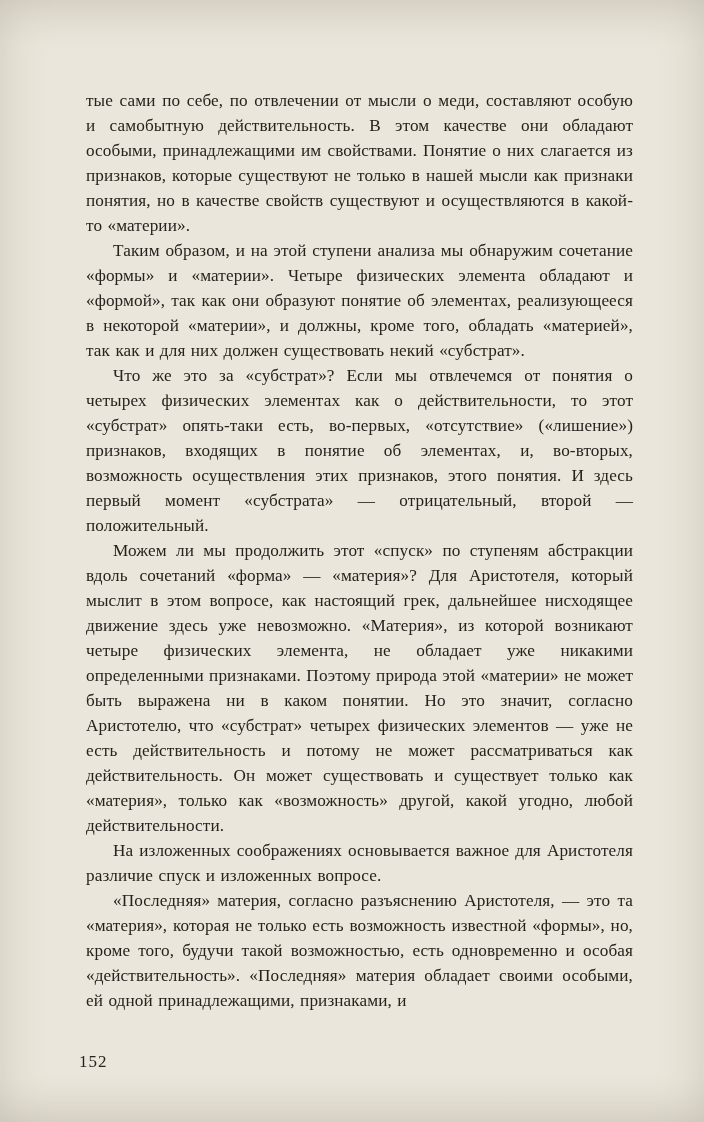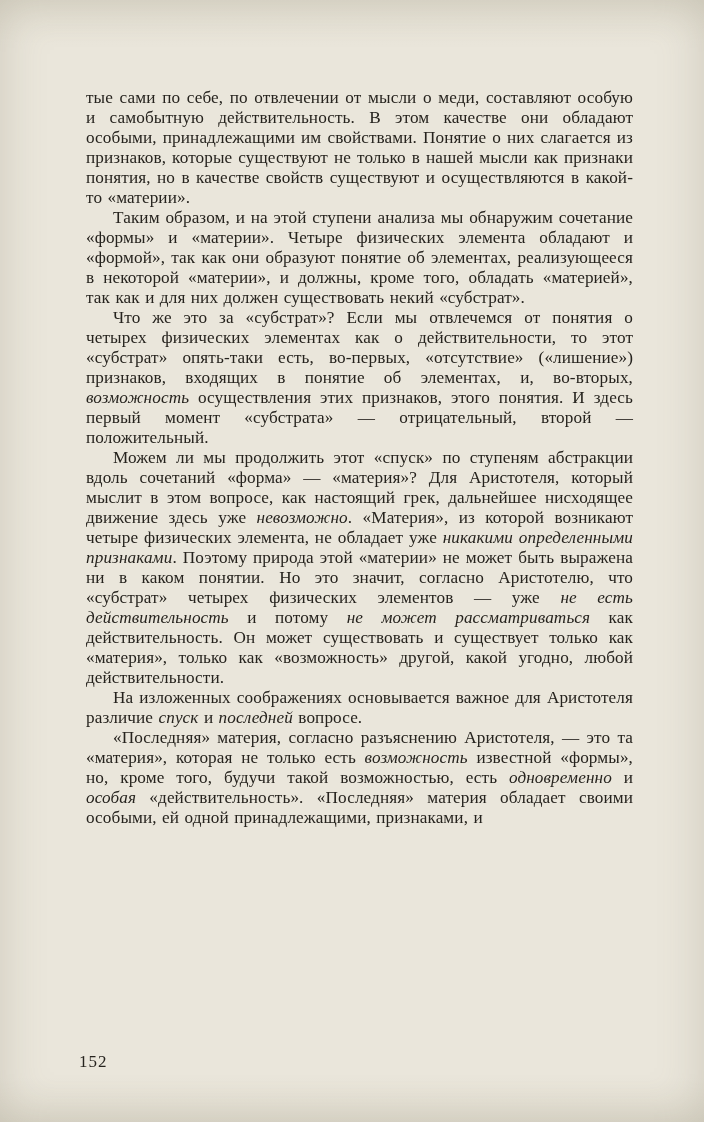--- a/index.html
+++ b/index.html
@@ -26,46 +26,45 @@
   .text-block {
     position: absolute;
     left: 86px;
     top: 88px;
     width: 547px;
     color: #26231e;
   }
   .para {
     margin: 0;
     font-size: 17.2px;
-    line-height: 20px;
+    line-height: 25px;
     text-align: justify;
     letter-spacing: 0.1px;
     word-spacing: 1px;
   }
   .para.indent {
     text-indent: 27px;
   }
   .italic {
-    font-style: italic;
   }
   .page-number {
     position: absolute;
     left: 79px;
     top: 1052px;
     font-size: 17px;
     color: #26231e;
     letter-spacing: 1px;
   }
 </style>
 </head>
 <body>
 
 <div class="page">
   <div class="text-block">
       <p class="para"><span>тые сами по себе, по отвлечении от мысли о меди, составляют особую и самобытную действительность. В этом качестве они обладают особыми, принадлежащими им свойствами. Понятие о них слагается из признаков, которые существуют не только в нашей мысли как признаки понятия, но в качестве свойств существуют и осуществляются в какой-то «материи».</span></p>
       <p class="para indent"><span>Таким образом, и на этой ступени анализа мы обнаружим сочетание «формы» и «материи». Четыре физических элемента обладают и «формой», так как они образуют понятие об элементах, реализующееся в некоторой «материи», и должны, кроме того, обладать «материей», так как и для них должен существовать некий «субстрат».</span></p>
       <p class="para indent"><span>Что же это за «субстрат»? Если мы отвлечемся от понятия о четырех физических элементах как о действительности, то этот «субстрат» опять-таки есть, во-первых, «отсутствие» («лишение») признаков, входящих в понятие об элементах, и, во-вторых, </span><span class="italic">возможность</span><span> осуществления этих признаков, этого понятия. И здесь первый момент «субстрата» — отрицательный, второй — положительный.</span></p>
       <p class="para indent"><span>Можем ли мы продолжить этот «спуск» по ступеням абстракции вдоль сочетаний «форма» — «материя»? Для Аристотеля, который мыслит в этом вопросе, как настоящий грек, дальнейшее нисходящее движение здесь уже </span><span class="italic">невозможно</span><span>. «Материя», из которой возникают четыре физических элемента, не обладает уже </span><span class="italic">никакими определенными признаками</span><span>. Поэтому природа этой «материи» не может быть выражена ни в каком понятии. Но это значит, согласно Аристотелю, что «субстрат» четырех физических элементов — уже </span><span class="italic">не есть действительность</span><span> и потому </span><span class="italic">не может рассматриваться</span><span> как действительность. Он может существовать и существует только как «материя», только как «возможность» другой, какой угодно, любой действительности.</span></p>
-      <p class="para indent"><span>На изложенных соображениях основывается важное для Аристотеля различие </span><span class="italic">спуск</span><span> и </span><span class="italic">последней</span><span> вопросе.</span></p>
+      <p class="para indent"><span>На изложенных соображениях основывается важное для Аристотеля различие </span><span class="italic">спуск</span><span> и </span><span class="italic">изложенных</span><span> вопросе.</span></p>
       <p class="para indent"><span>«Последняя» материя, согласно разъяснению Аристотеля, — это та «материя», которая не только есть </span><span class="italic">возможность</span><span> известной «формы», но, кроме того, будучи такой возможностью, есть </span><span class="italic">одновременно</span><span> и </span><span class="italic">особая</span><span> «действительность». «Последняя» материя обладает своими особыми, ей одной принадлежащими, признаками, и</span></p>
     </div>
   <div class="page-number">152</div>
 </div>
 
 </body></html>

